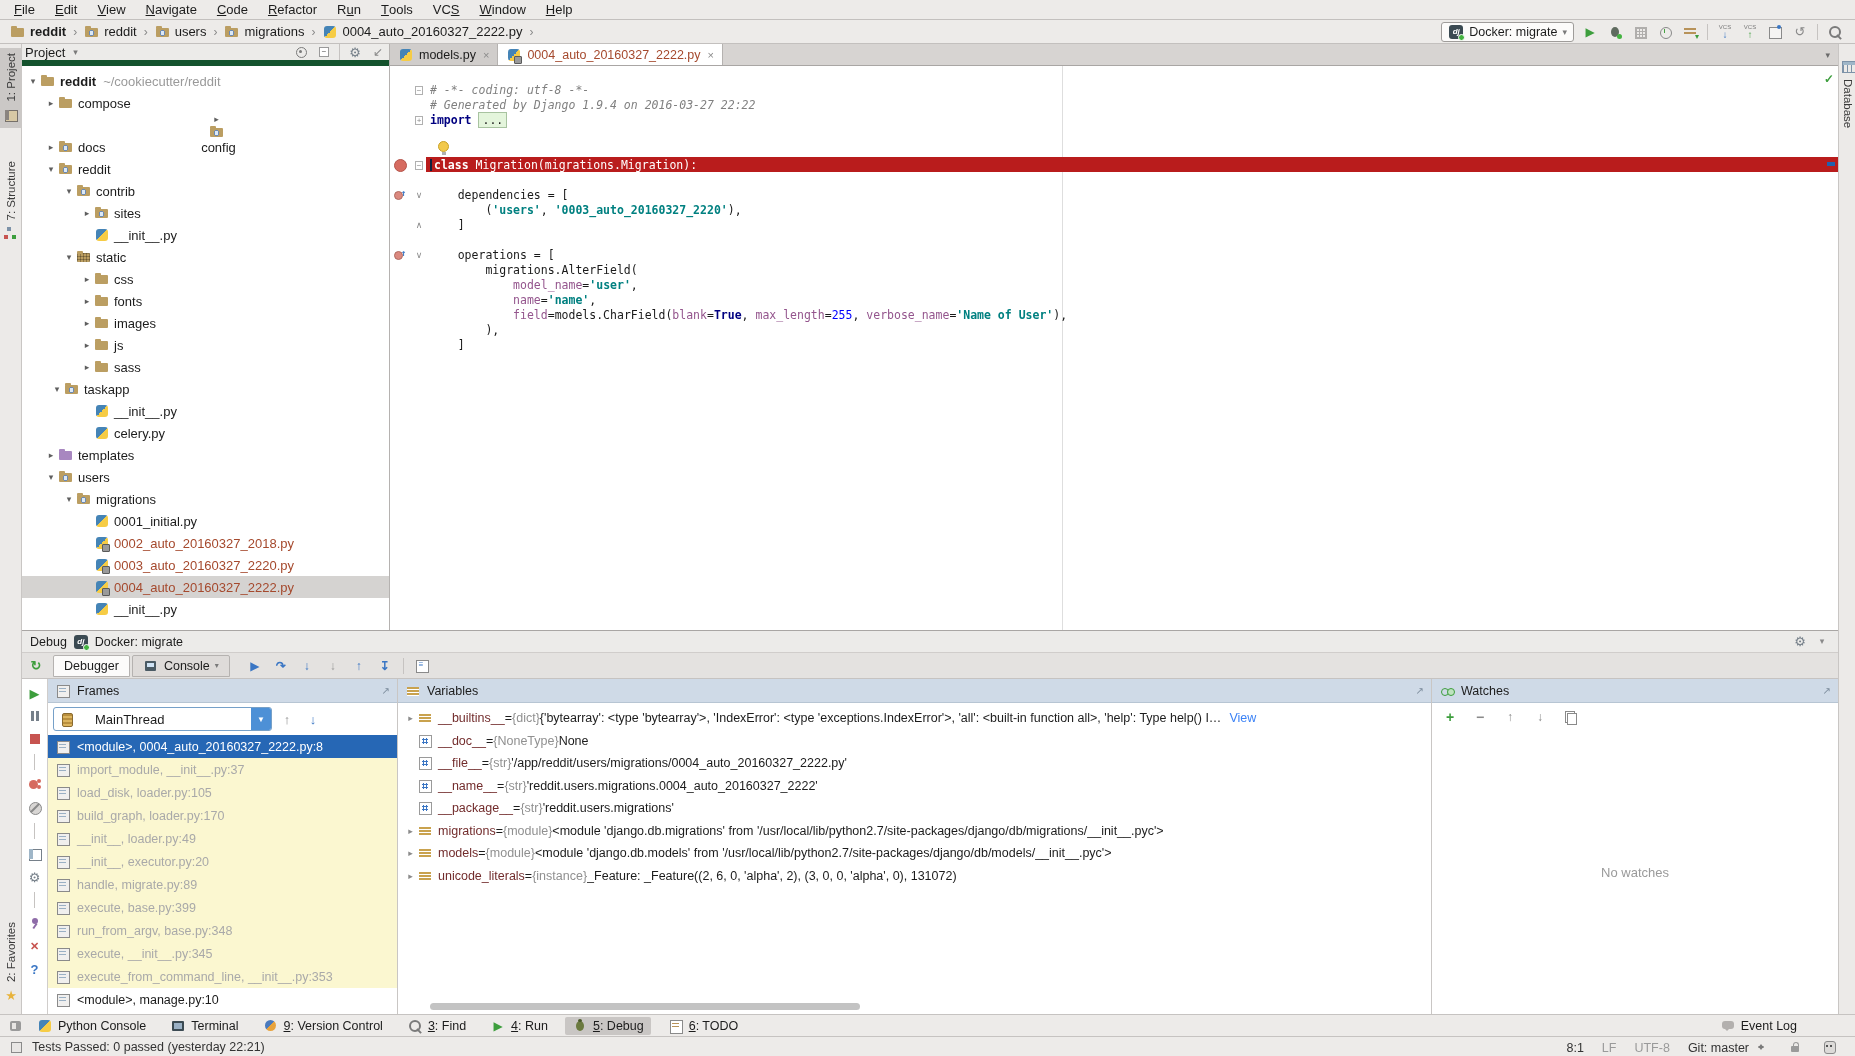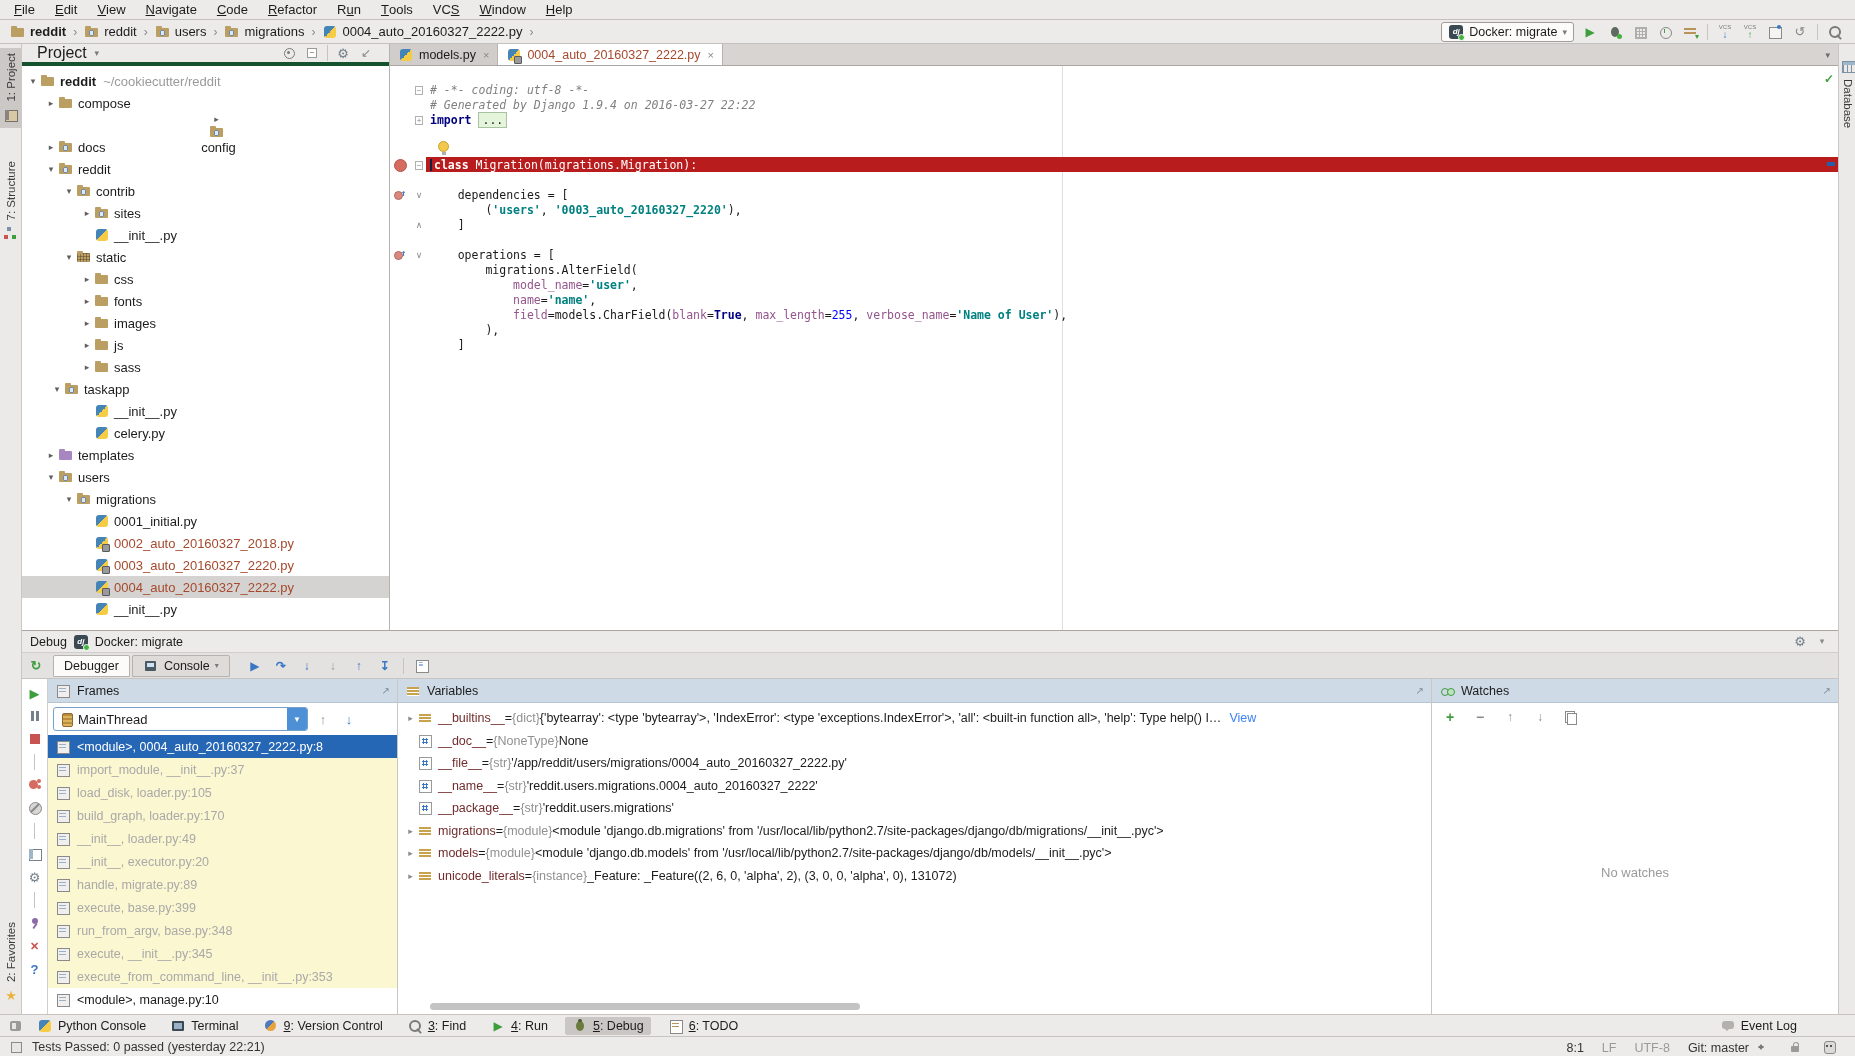--- a/index.html
+++ b/index.html
@@ -29,21 +29,21 @@
 .lstripe{position:absolute;left:0;top:44px;width:22px;height:970px;background:#eceae8;border-right:1px solid #c9c6c4}
 .rstripe{position:absolute;right:0;top:44px;width:17px;height:970px;background:#eceae8;border-left:1px solid #c9c6c4}
 .stripe-btn{position:absolute;left:0;width:22px;display:flex;flex-direction:column;align-items:center;gap:5px;padding:5px 0;font-size:11.5px;color:#3a3a3a}
 .stripe-btn.active{background:#cbc8c6}
 .vtext{writing-mode:vertical-lr;transform:rotate(180deg);white-space:nowrap}
 .stripe-btn-r{position:absolute;left:0;width:17px;display:flex;flex-direction:column;align-items:center;gap:5px;padding:4px 0;font-size:11.5px;color:#3a3a3a}
 .vtext-r{writing-mode:vertical-rl;white-space:nowrap}
 
 
 .project{position:absolute;left:22px;top:44px;width:368px;height:586px;border-right:1px solid #b5b2b0;background:#fff}
-.pane-header{height:22px;background:#ecebe9;border-bottom:4px solid #14532d;display:flex;align-items:center;padding:0 15px;gap:5px;font-size:16px}
+.pane-header{height:22px;background:#ecebe9;border-bottom:6px solid #14532d;display:flex;align-items:center;padding:0 3px;gap:5px;font-size:13px}
 .pane-header .grow{flex:1}
 .tree{position:absolute;top:26px;left:0;right:0;bottom:0;overflow:hidden}
 .tree-row{height:22px;display:flex;align-items:center;white-space:nowrap}
 .tree-row.selected{background:#d5d3d1}
 .tree-row.modified .tlabel{color:#a5492d}
 .tree-row.bold .tlabel{font-weight:bold}
 .tarrow{width:14px;flex:none;text-align:center;color:#5f5f5f;font-size:9px}
 .tarrow.down::before{content:'▾'}
 .tarrow.right::before{content:'▸'}
 .tlabel{margin-left:4px}
@@ -99,21 +99,21 @@
 .debug-content{position:absolute;top:48px;left:0;right:0;bottom:0;display:flex}
 .dbg-toolcol{width:26px;border-right:1px solid #d0cdcb;display:flex;flex-direction:column;align-items:center;gap:7px;padding-top:6px;flex:none}
 .panel{display:flex;flex-direction:column;min-width:0}
 .frames-panel{width:350px;border-right:1px solid #c9c6c4;flex:none}
 .vars-panel{flex:1;border-right:1px solid #c9c6c4;position:relative}
 .watches-panel{width:406px;flex:none}
 .panel-head{height:24px;background:#cfdae7;border-bottom:1px solid #b7c5d3;display:flex;align-items:center;gap:6px;padding:0 7px;font-size:12.5px;flex:none}
 .panel-head .grow{flex:1}
 .float-ico{color:#7a8a9a;font-size:10px}
 .thread-row{height:32px;display:flex;align-items:center;padding:0 5px;gap:4px;flex:none}
-.thread-combo{width:255px;height:24px;background:#fff;border:1px solid #76a0c8;border-radius:3px;display:flex;align-items:center;gap:3px;padding-left:5px;overflow:hidden}
+.thread-combo{width:219px;height:24px;background:#fff;border:1px solid #76a0c8;border-radius:3px;display:flex;align-items:center;gap:20px;padding-left:5px;overflow:hidden}
 .thread-combo .grow{flex:1}
 .combo-btn{width:20px;height:100%;background:#4d90d6;color:#fff;display:flex;align-items:center;justify-content:center;font-size:8px;flex:none}
 .mini-btn{width:22px;height:22px;display:flex;align-items:center;justify-content:center;color:#8a8a8a}
 .mini-btn.blue{color:#3a76c4}
 .frames-list{flex:1;overflow:hidden;font-size:12.5px}
 .frame-row{height:23px;display:flex;align-items:center;gap:6px;padding-left:7px;background:#fbf7d0;color:#a9a9a9;white-space:nowrap;overflow:hidden}
 .frame-row.selected{background:#2667b5;color:#fff}
 .frame-row.fresh{background:#fff;color:#1a1a1a}
 .vars-list{flex:1;overflow:hidden;font-size:12.5px;padding-top:4px}
 .var-row{height:22.5px;display:flex;align-items:center;padding:0 6px;white-space:nowrap;overflow:hidden}

